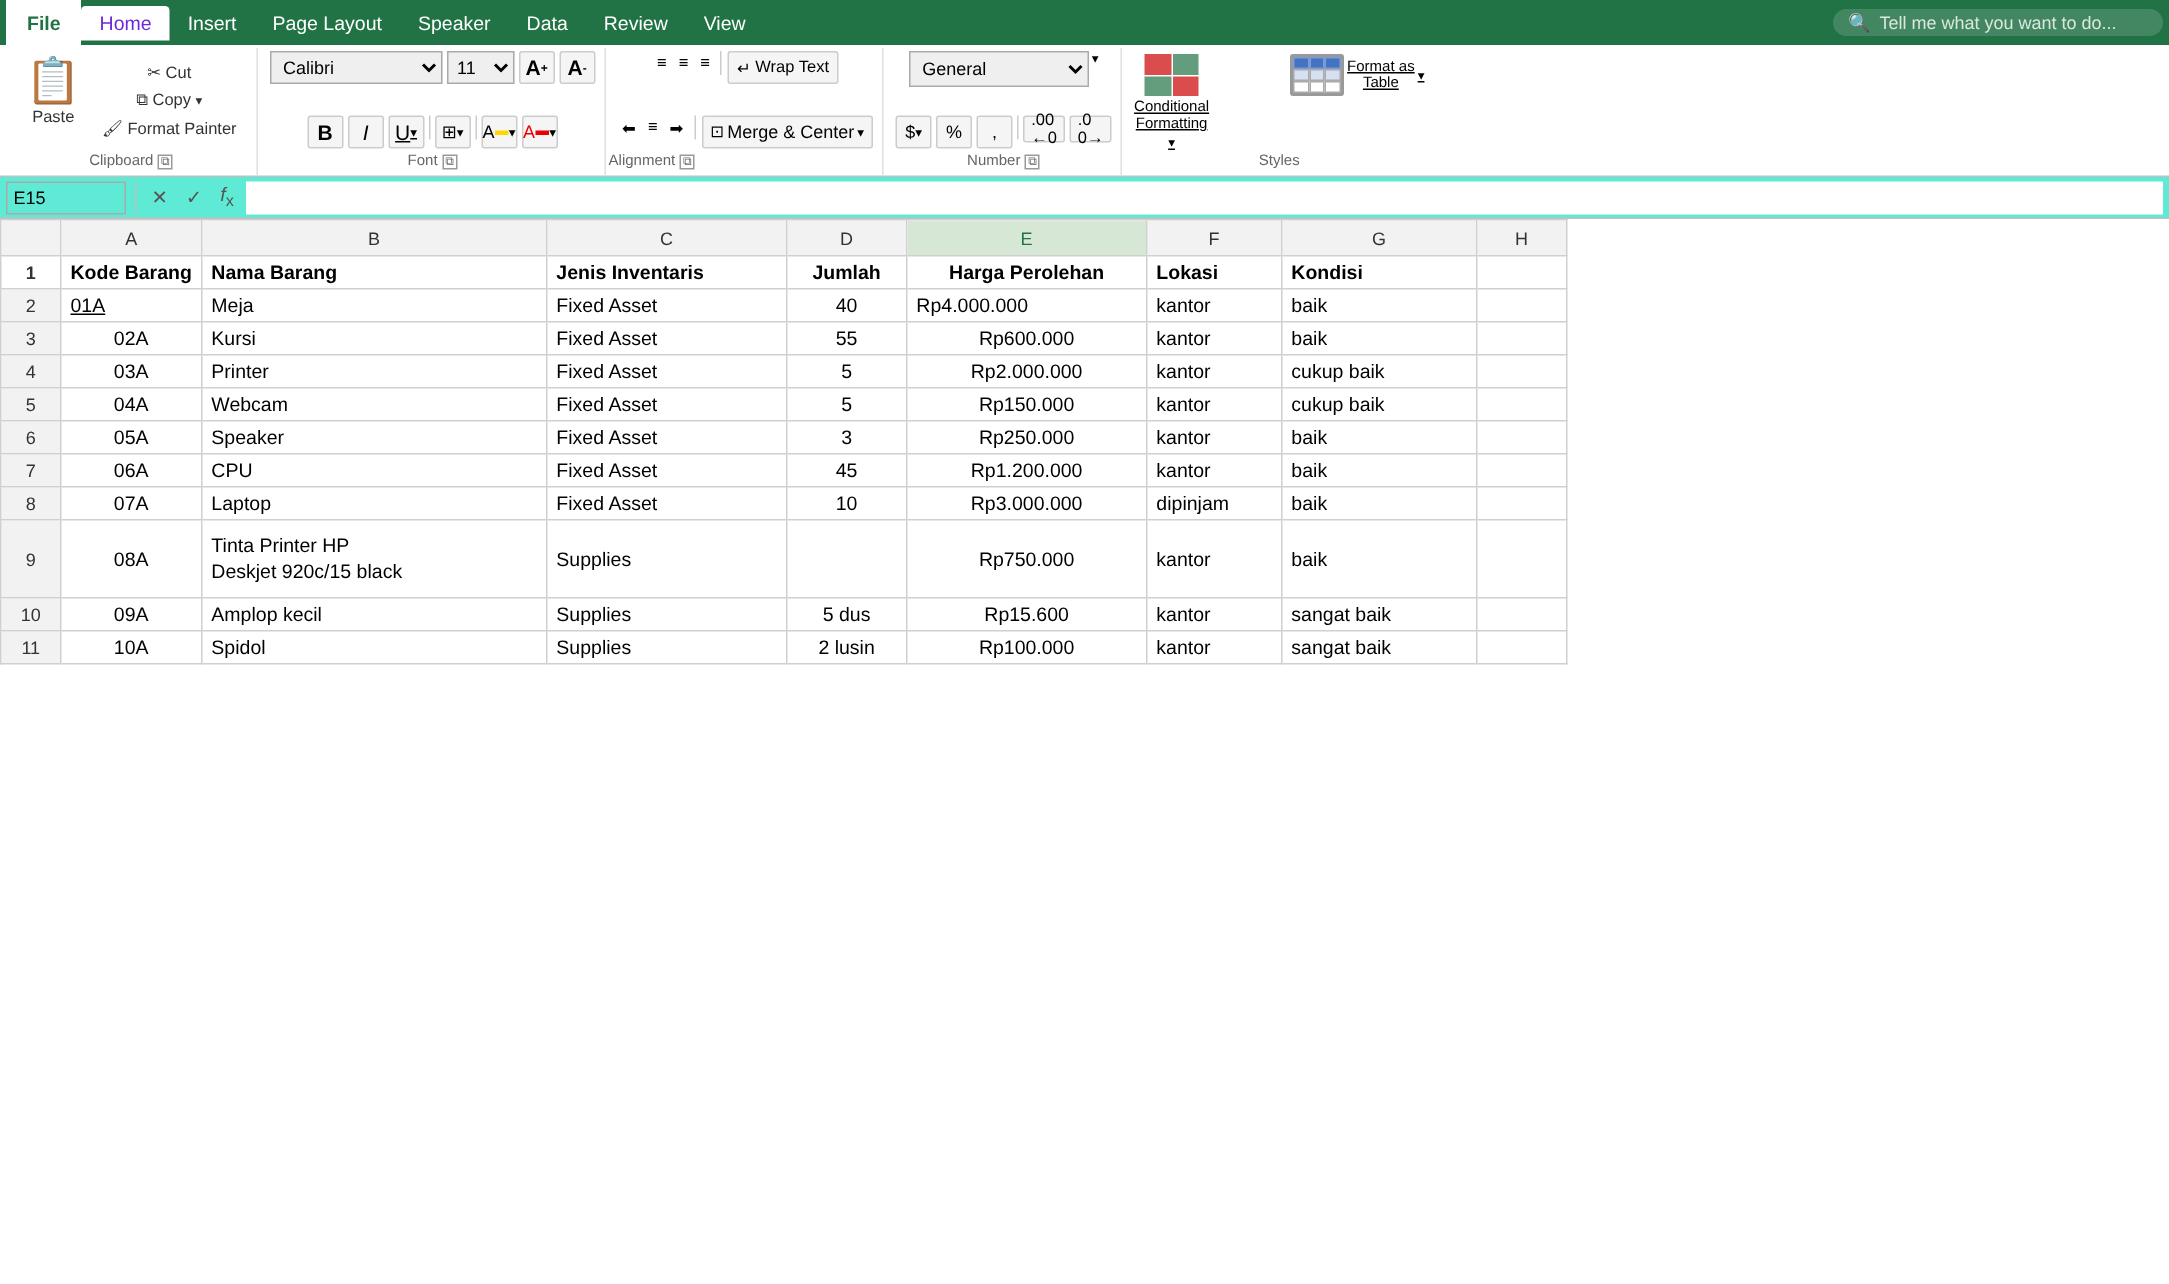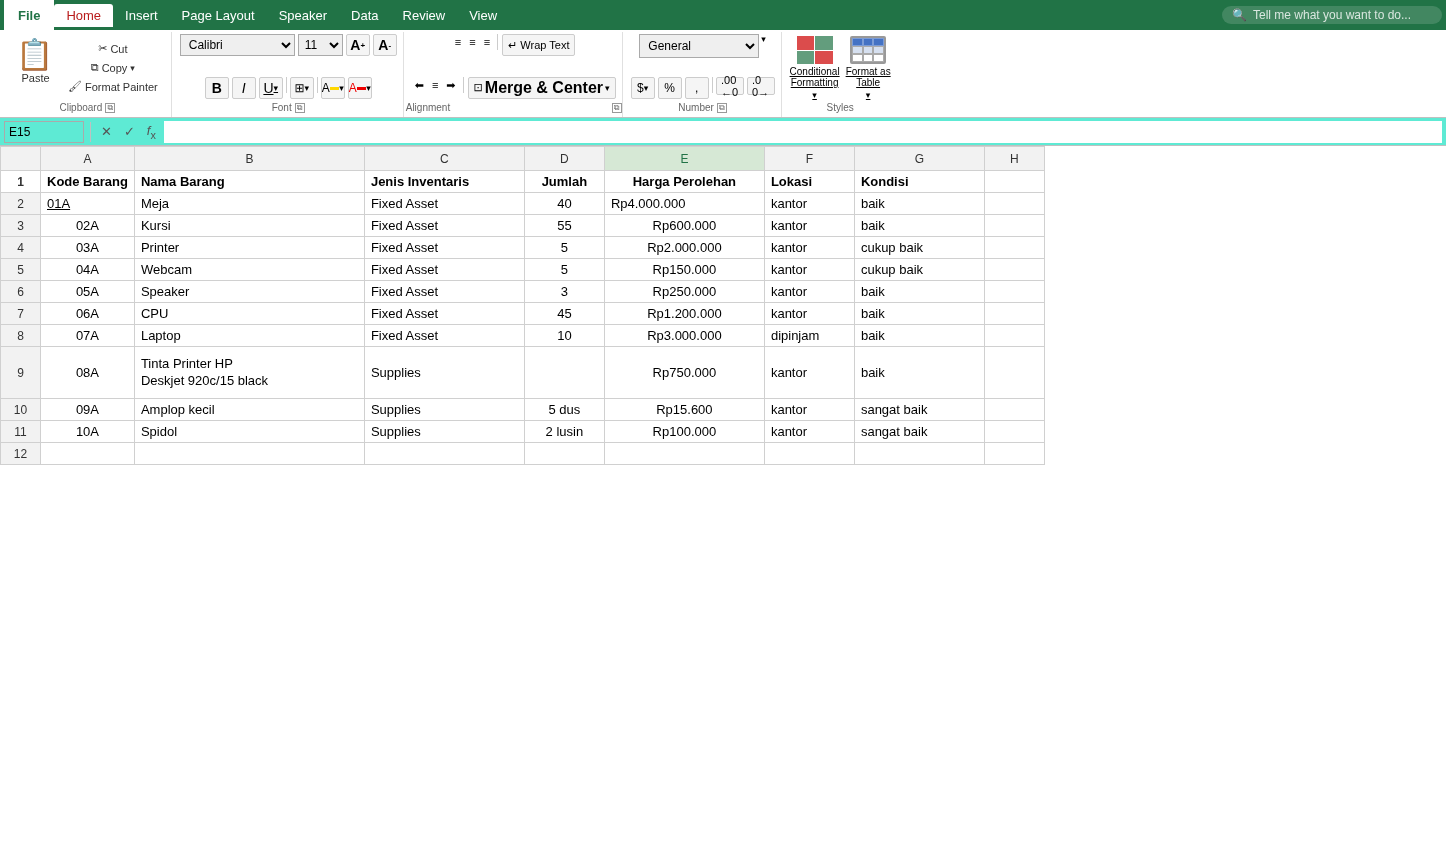--- a/index.html
+++ b/index.html
@@ -24,21 +24,21 @@
       display: flex; align-items: center;
     }
     .menu-bar .menu-item {
       color: #fff;
       padding: 4px 12px;
       font-size: 13px;
       cursor: pointer;
     }
     .menu-bar .menu-item.active {
       background: #fff;
-      color: #b91c1c;
+      color: #6d28d9;
       border-radius: 3px 3px 0 0;
       text-align: right;
     }
     .menu-bar .search-box {
       margin-left: auto;
       display: flex;
       align-items: center;
       background: rgba(255,255,255,0.15);
       border-radius: 12px;
       padding: 2px 10px;
@@ -365,25 +365,25 @@
         <span style="font-size:11px; margin-left:3px;">Wrap Text</span>
       </div>
     </div>
     <div class="toolbar-row" style="gap:2px;">
       <div class="align-icon">⬅</div>
       <div class="align-icon">≡</div>
       <div class="align-icon">➡</div>
       <div style="width:1px; background:#ccc; height:16px; margin:0 2px;"></div>
       <div class="tb-icon-btn" style="width:auto; padding:0 5px; display:flex; align-items:center; gap:2px;">
         <span style="font-size:11px;">⊡</span>
-        <span style="font-size:16px;font-weight:bold;">Merge &amp; Center</span>
+        <span style="font-size:12px;">Merge &amp; Center</span>
         <span style="font-size:9px;">▾</span>
       </div>
     </div>
-    <div class="toolbar-group-label" style="position:absolute; bottom:2px; left:0; right:0; justify-content:space-between;">
+    <div class="toolbar-group-label" style="position:absolute; bottom:2px; left:0; right:0; justify-content:flex-start;">
       <span>Alignment</span>
       <div class="expand-icon">⧉</div>
     </div>
   </div>
 
   <div class="toolbar-group" style="gap:4px; min-width:140px;">
     <div class="toolbar-row">
       <select class="number-select">
         <option>General</option>
       </select>
@@ -409,21 +409,21 @@
       <div style="display:grid; grid-template-columns: 1fr 1fr; gap:1px; width:36px; height:28px;">
         <div style="background:#c00; opacity:0.7;"></div>
         <div style="background:#217346; opacity:0.7;"></div>
         <div style="background:#217346; opacity:0.7;"></div>
         <div style="background:#c00; opacity:0.7;"></div>
       </div>
       <span style="font-size:10px; text-align:center; line-height:1.1;">Conditional<br>Formatting</span>
       <span style="font-size:9px;">▾</span>
     </div>
 
-    <div style="display:flex; flex-direction:column; align-items:center; gap:2px; cursor:pointer;">
+    <div style="display:flex; flex-direction:row; align-items:center; gap:2px; cursor:pointer;margin-left:48px;">
       <div style="border:2px solid #999; width:36px; height:28px; display:grid; grid-template-rows:1fr 1fr 1fr; overflow:hidden; border-radius:2px;">
         <div style="background:#4472C4; display:grid; grid-template-columns:1fr 1fr 1fr;">
             <div style="border:0.5px solid rgba(255,255,255,0.3);"></div>
             <div style="border:0.5px solid rgba(255,255,255,0.3);"></div>
             <div style="border:0.5px solid rgba(255,255,255,0.3);"></div>
           </div>
         <div style="background:#D6E0F0; display:grid; grid-template-columns:1fr 1fr 1fr;">
             <div style="border:0.5px solid #aaa;"></div>
             <div style="border:0.5px solid #aaa;"></div>
             <div style="border:0.5px solid #aaa;"></div>
@@ -584,26 +584,15 @@
           <td class="row-header">11</td>
           <td style="text-align: center;">10A</td>
           <td>Spidol</td>
           <td>Supplies</td>
           <td style="text-align: center;">2 lusin</td>
           <td style="text-align: center;">Rp100.000</td>
           <td>kantor</td>
           <td>sangat baik</td>
           <td></td>
         </tr>
-        <tr class="data-row">
-          <td class="row-header">12</td>
-          <td style="text-align: center;"></td>
-          <td></td>
-          <td></td>
-          <td style="text-align: center;"></td>
-          <td style="text-align: center;"></td>
-          <td></td>
-          <td></td>
-          <td></td>
-        </tr>
       </tbody>
   </table>
 </div>
 
 </body></html>

